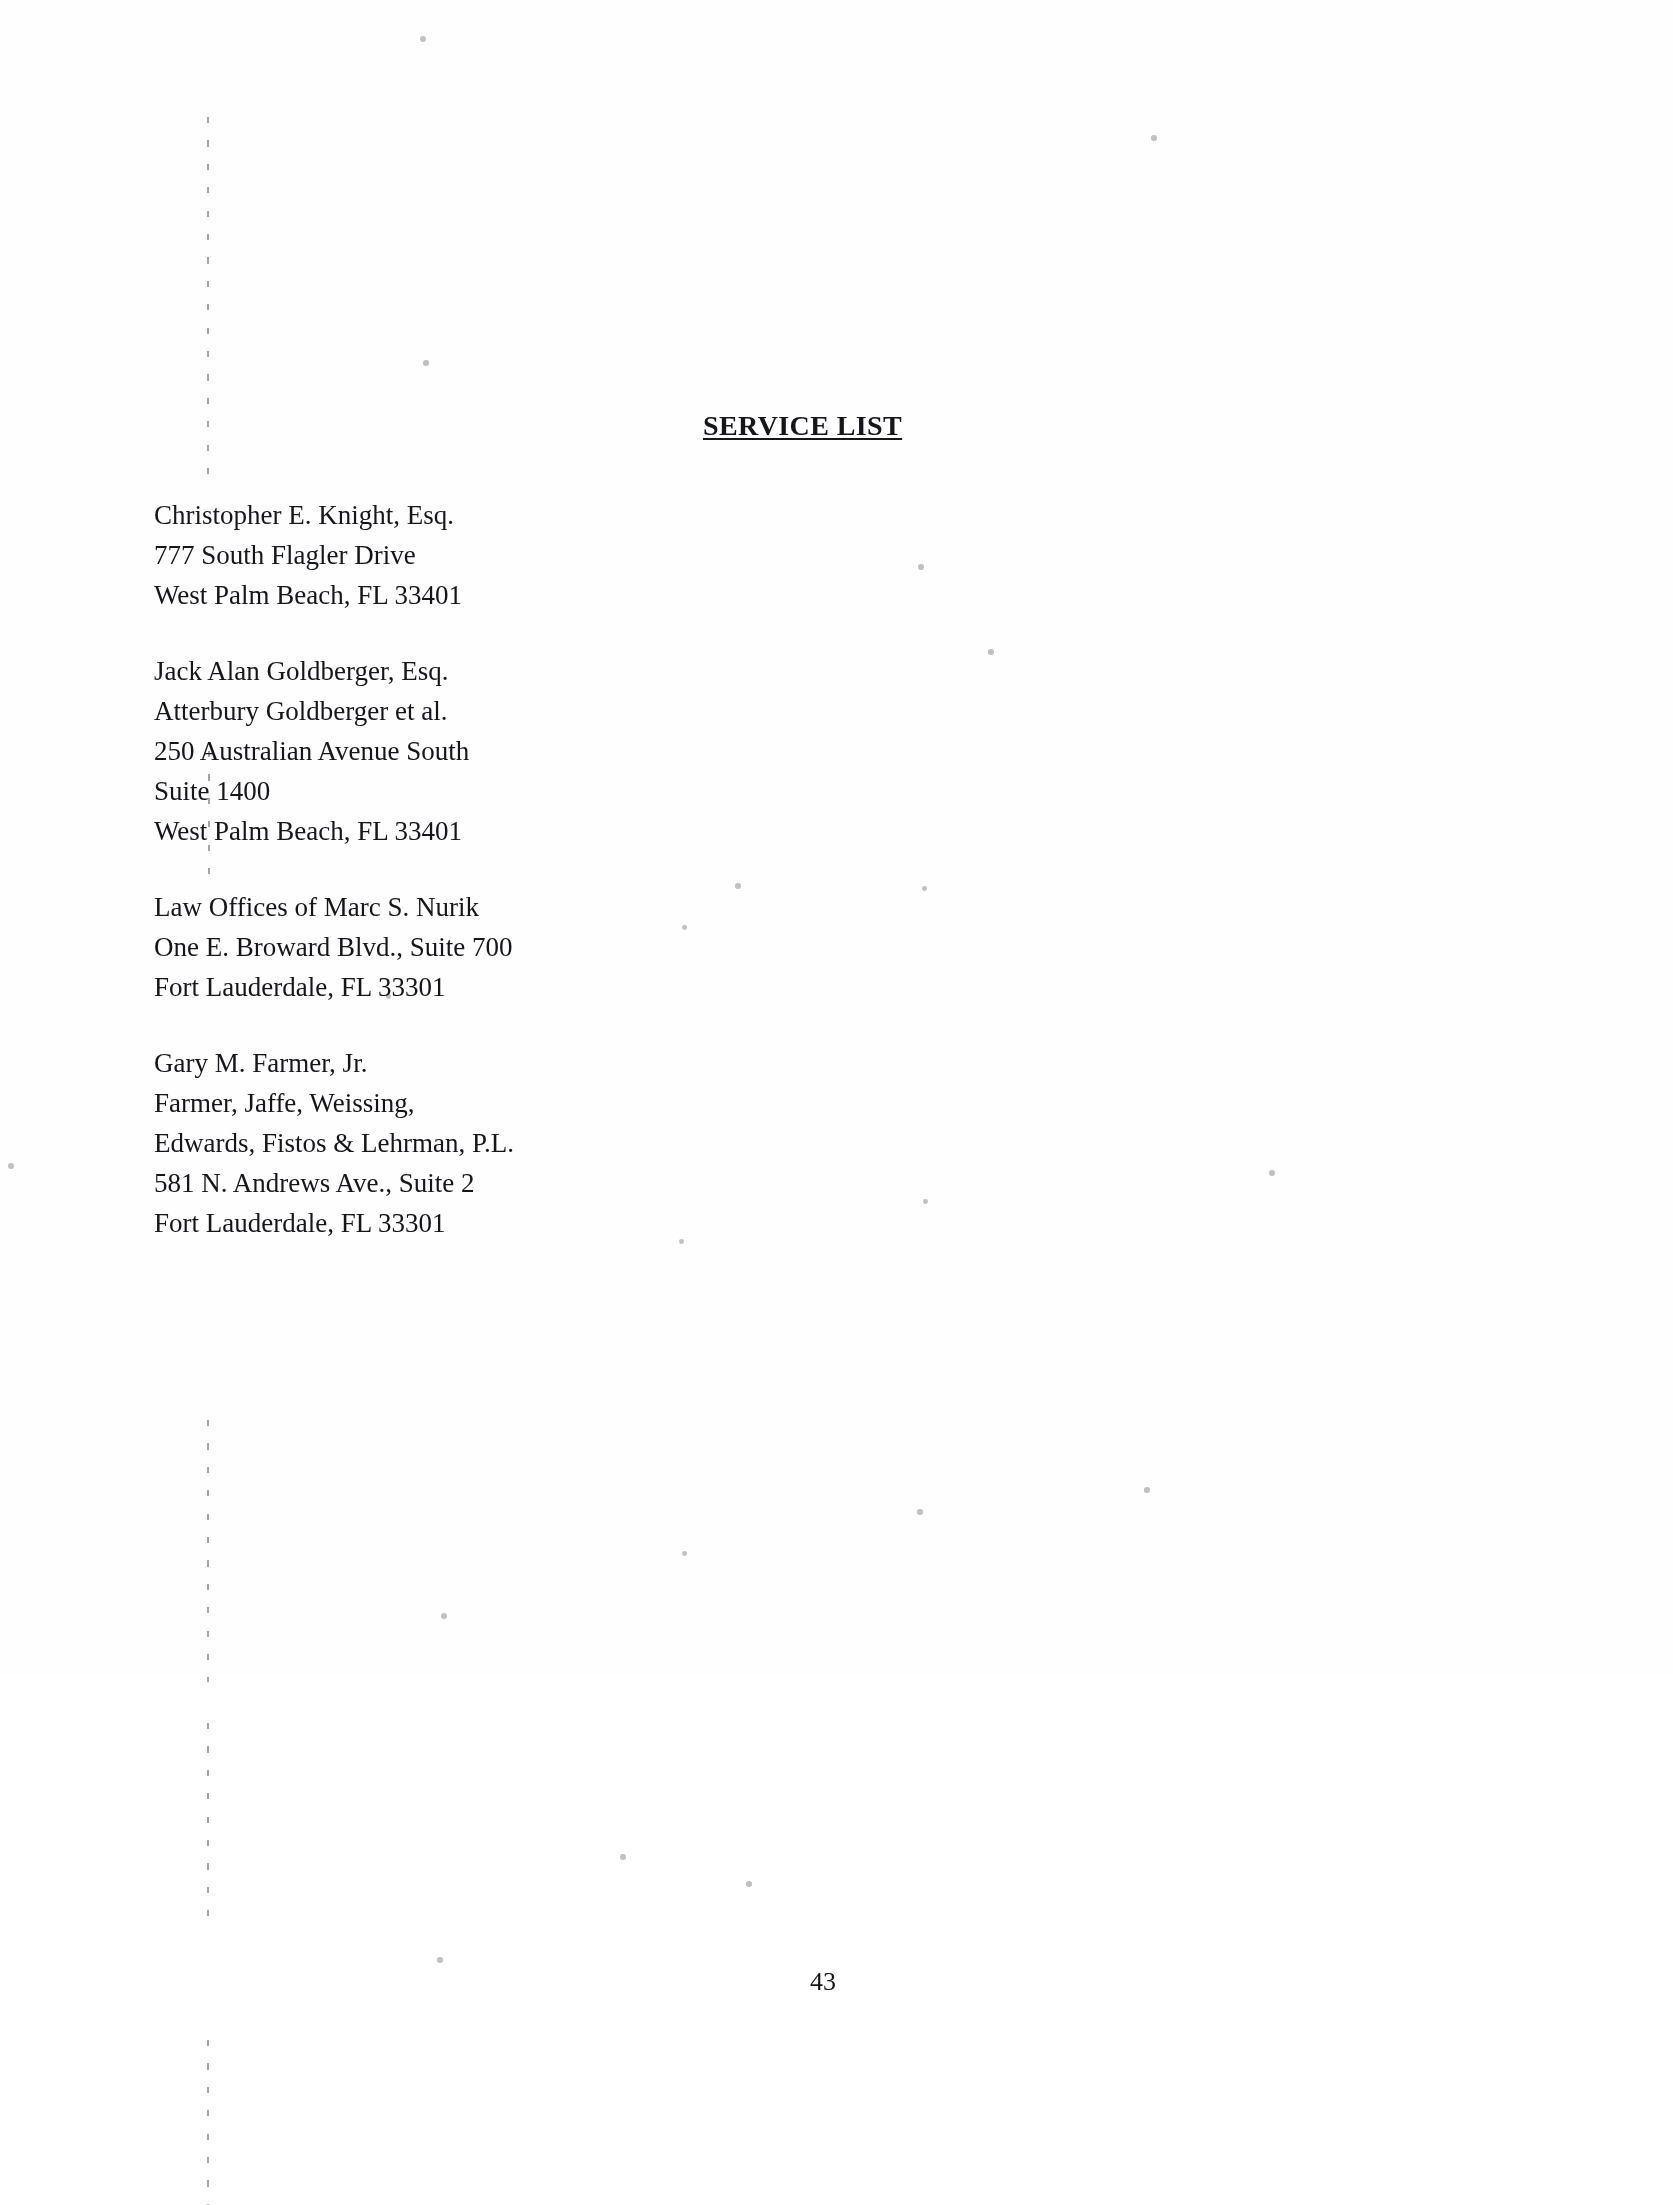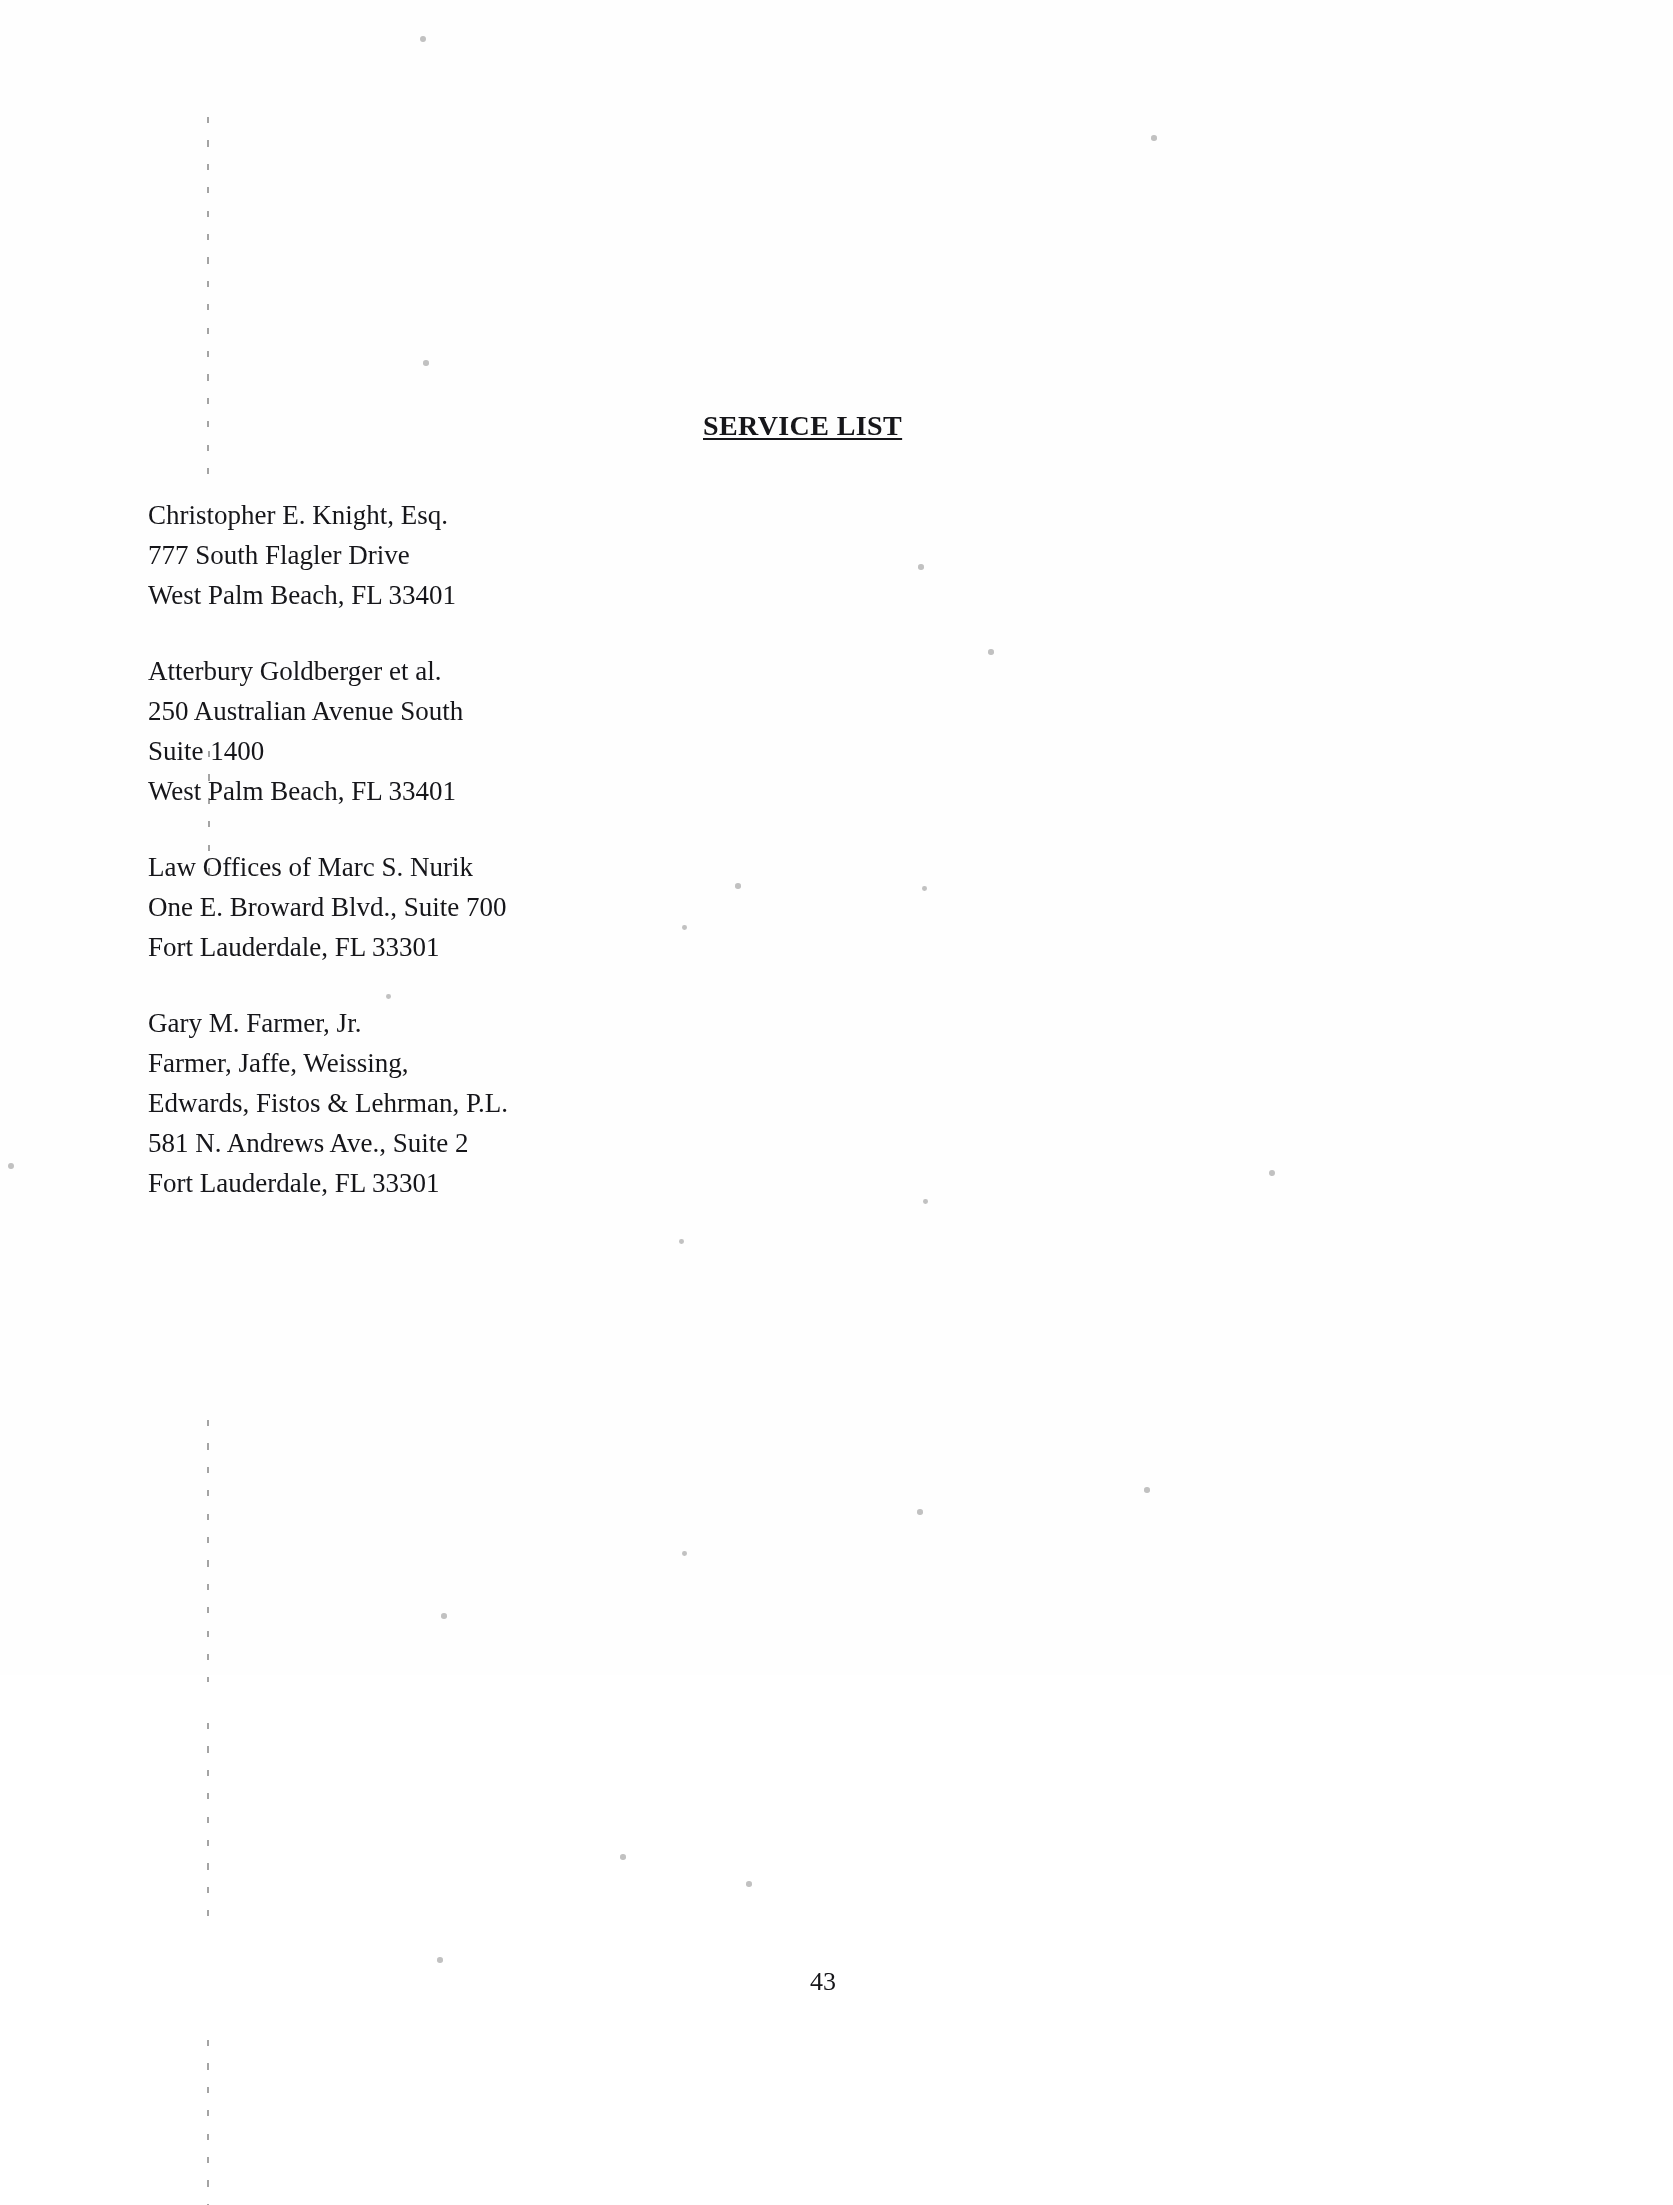--- a/index.html
+++ b/index.html
@@ -50,21 +50,21 @@
     top: 410px;
     font-size: 28px;
     font-weight: bold;
     letter-spacing: 0.4px;
     text-decoration: underline;
     text-underline-offset: 3.4px;
   }
 
   .blocks {
     position: absolute;
-    left: 148px;
+    left: 154px;
     top: 495px;
     width: 827px;
   }
 
   .addr-block {
     margin-bottom: 36px;
   }
 
   .addr-line {
     font-size: 27px;
@@ -115,20 +115,21 @@
 
   <div class="blocks">
 
     <div class="addr-block">
       <div class="addr-line">Christopher E. Knight, Esq.</div>
       <div class="addr-line">777 South Flagler Drive</div>
       <div class="addr-line">West Palm Beach, FL 33401</div>
     </div>
 
     <div class="addr-block">
+      <div class="addr-line">Jack Alan Goldberger, Esq.</div>
       <div class="addr-line">Atterbury Goldberger et al.</div>
       <div class="addr-line">250 Australian Avenue South</div>
       <div class="addr-line">Suite 1400</div>
       <div class="addr-line">West Palm Beach, FL 33401</div>
     </div>
 
     <div class="addr-block">
       <div class="addr-line">Law Offices of Marc S. Nurik</div>
       <div class="addr-line">One E. Broward Blvd., Suite 700</div>
       <div class="addr-line">Fort Lauderdale, FL 33301</div>

